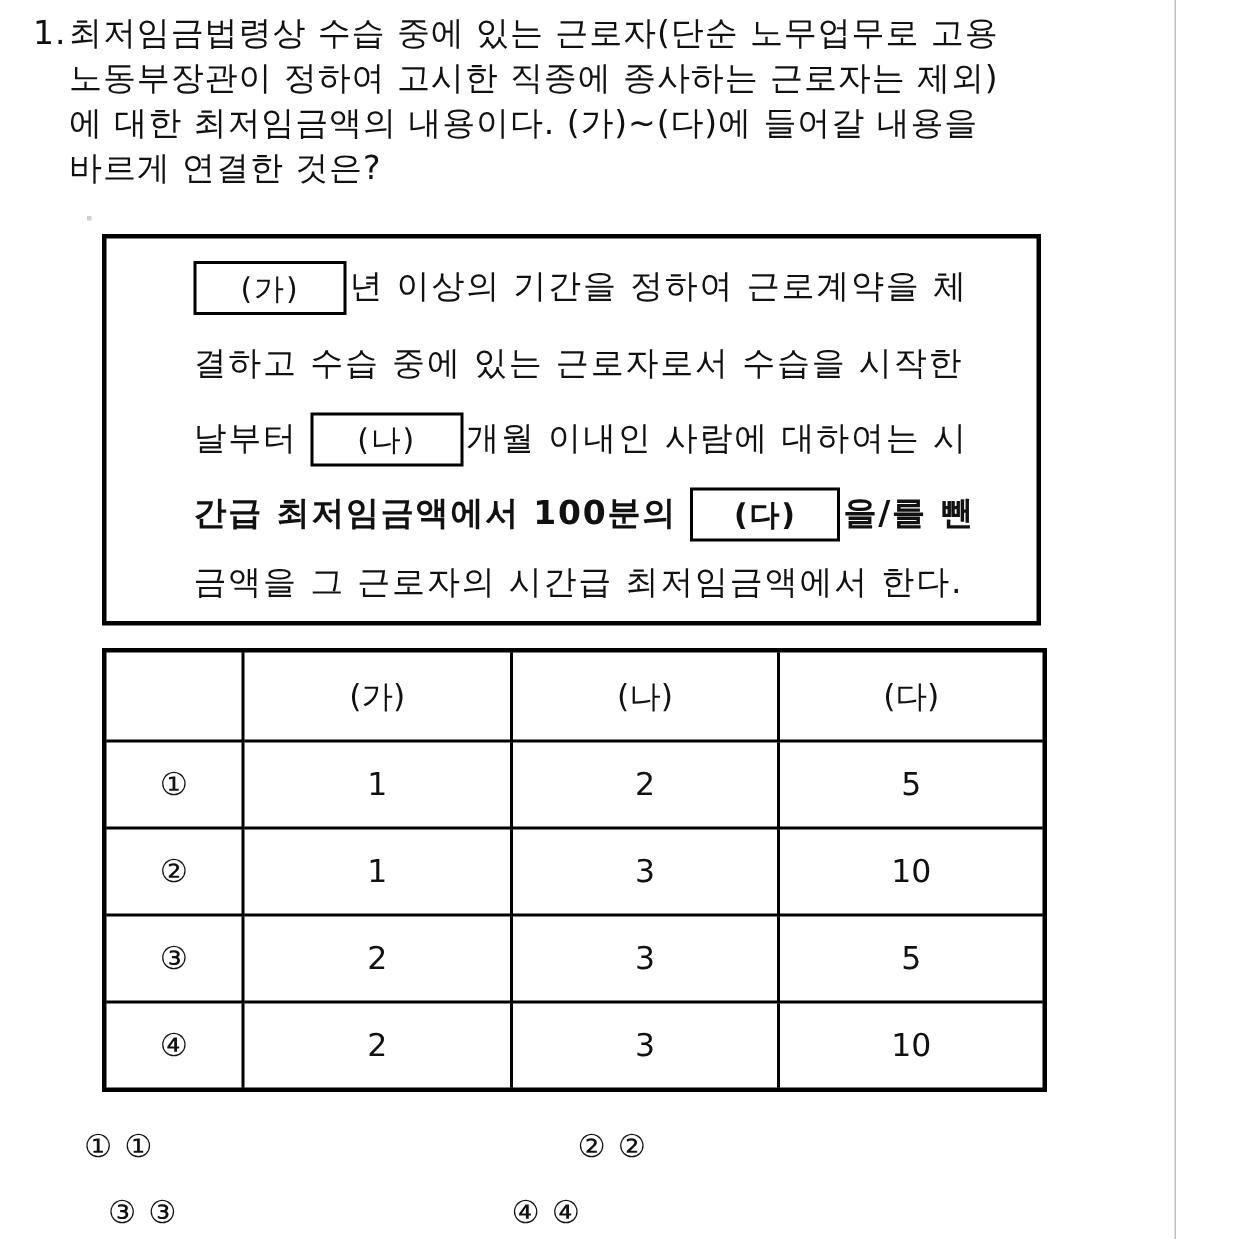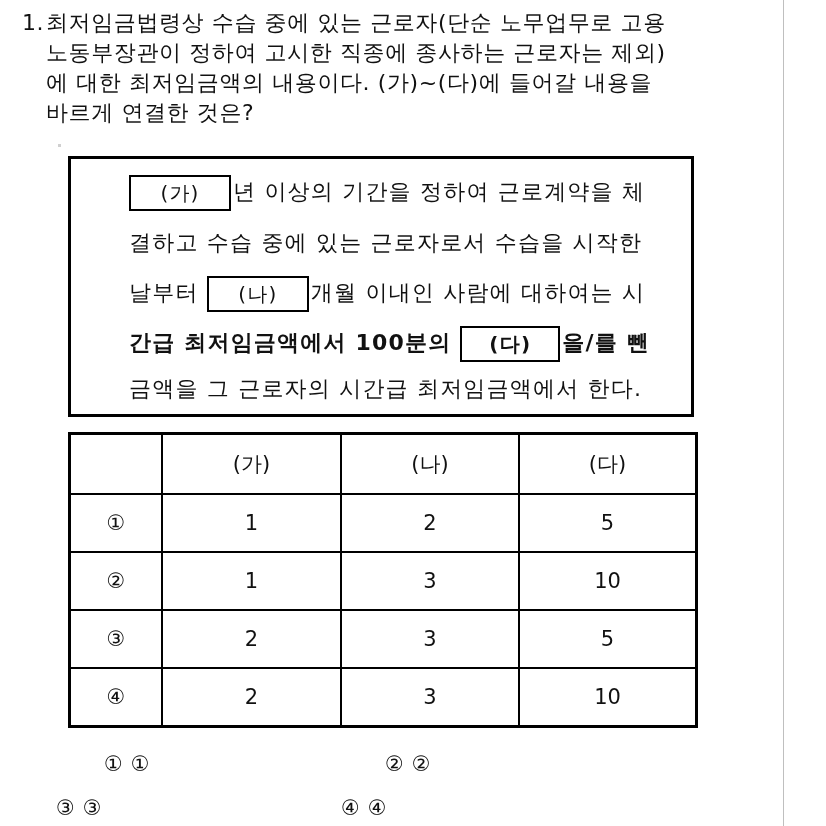--- a/index.html
+++ b/index.html
@@ -178,25 +178,25 @@
   <tr>
     <td>④</td>
     <td>2</td>
     <td>3</td>
     <td>10</td>
   </tr>
 </tbody>
   </table>
 
 <div class="choices">
-  <div class="choice" style="left:0; top:0;margin-left:48px;">
+  <div class="choice" style="left:0; top:0;">
     <span class="mark">①</span><span>①</span>
   </div>
   <div class="choice" style="left:298px; top:0;margin-left:31px;">
     <span class="mark">②</span><span>②</span>
   </div>
-  <div class="choice" style="left:0; top:44px;">
+  <div class="choice" style="left:16px; top:44px;">
     <span class="mark">③</span><span>③</span>
   </div>
   <div class="choice" style="left:285px; top:44px;">
     <span class="mark">④</span><span>④</span>
   </div>
 </div>
 
 </body></html>

